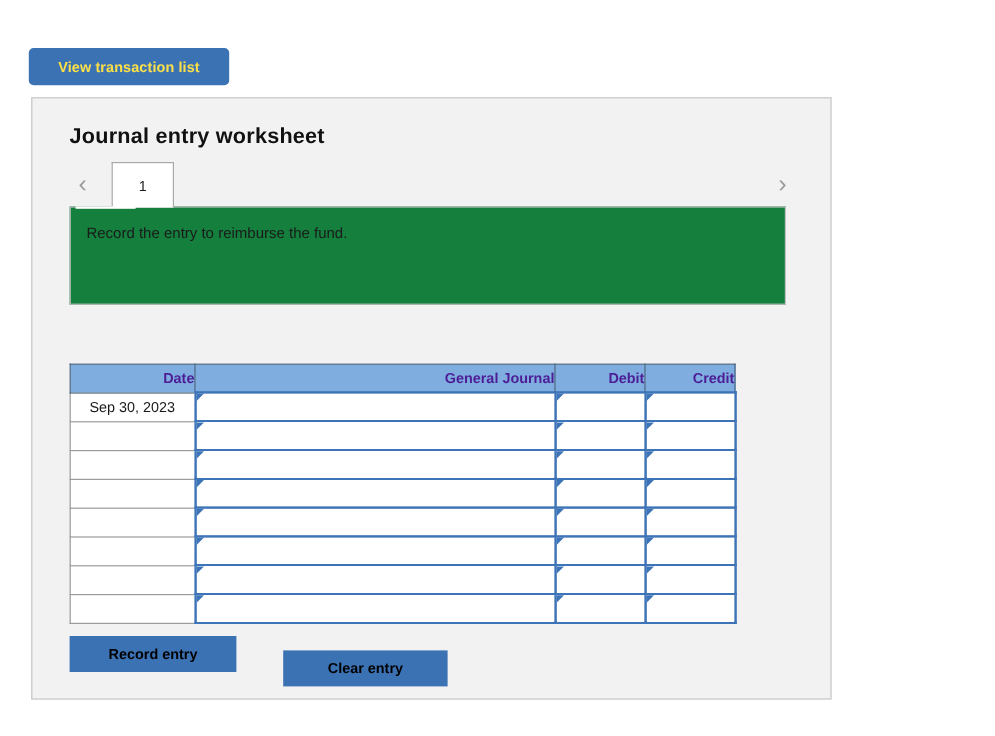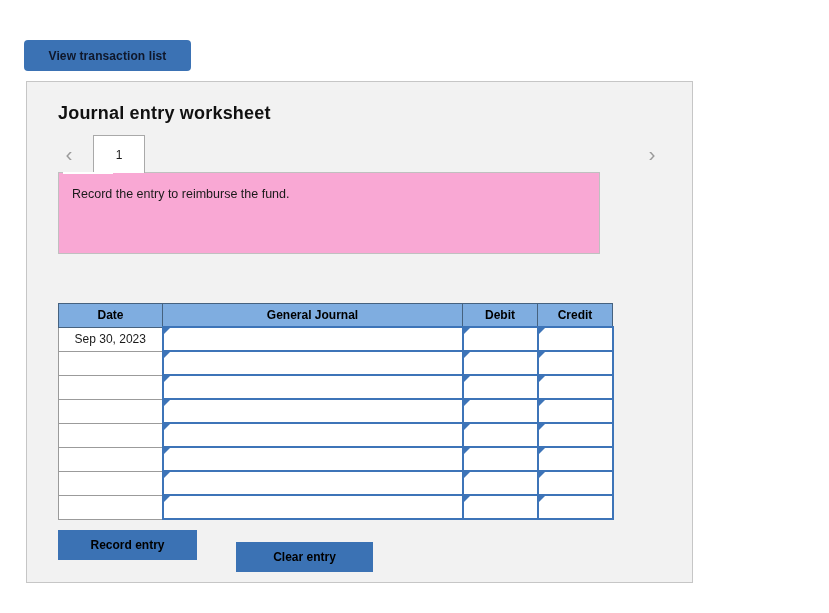--- a/index.html
+++ b/index.html
@@ -19,21 +19,21 @@
   
   .top-btn {
     position: absolute;
     left: 24px;
     top: 40px;
     width: 167px;
     height: 31px;
     background: #3b72b4;
     border: none;
     border-radius: 4px;
-    color: #0f172a;
+    color: #fde047;
     font-family: "Liberation Sans", sans-serif;
     font-size: 12px;
     font-weight: bold;
     letter-spacing: 0.1px;
     cursor: pointer;
     padding: 0;
   }
 
   
   .panel {
@@ -96,23 +96,23 @@
     line-height: 38px;
     cursor: pointer;
     z-index: 3;
   }
 
   
   .descbox {
     position: absolute;
     left: 31px;
     top: 90px;
-    width: 542px;
+    width: 597px;
     height: 82px;
-    background: #f9a8d4;
+    background: #15803d;
     border: 1px solid #c0c0c0;
     box-sizing: border-box;
     z-index: 1;
   }
   .desc-text {
     position: absolute;
     left: 13px;
     top: 14px;
     font-size: 12.5px;
     color: #1a1a1a;
@@ -143,24 +143,24 @@
     left: 31px;
     top: 221px;
     border-collapse: collapse;
     table-layout: fixed;
   }
   .jtable th {
     background: #7fade0;
     border: 1px solid #46627f;
     font-size: 12px;
     font-weight: bold;
-    color: #000000;
+    color: #4c1d95;
     height: 22px;
     padding: 0;
-    text-align: center;
+    text-align: right;
   }
   .col-date    { width: 104px; }
   .col-journal { width: 300px; }
   .col-debit   { width: 75px;  }
   .col-credit  { width: 75px;  }
 
   .jtable td {
     padding: 0;
     height: 23px;
     background: #ffffff;

